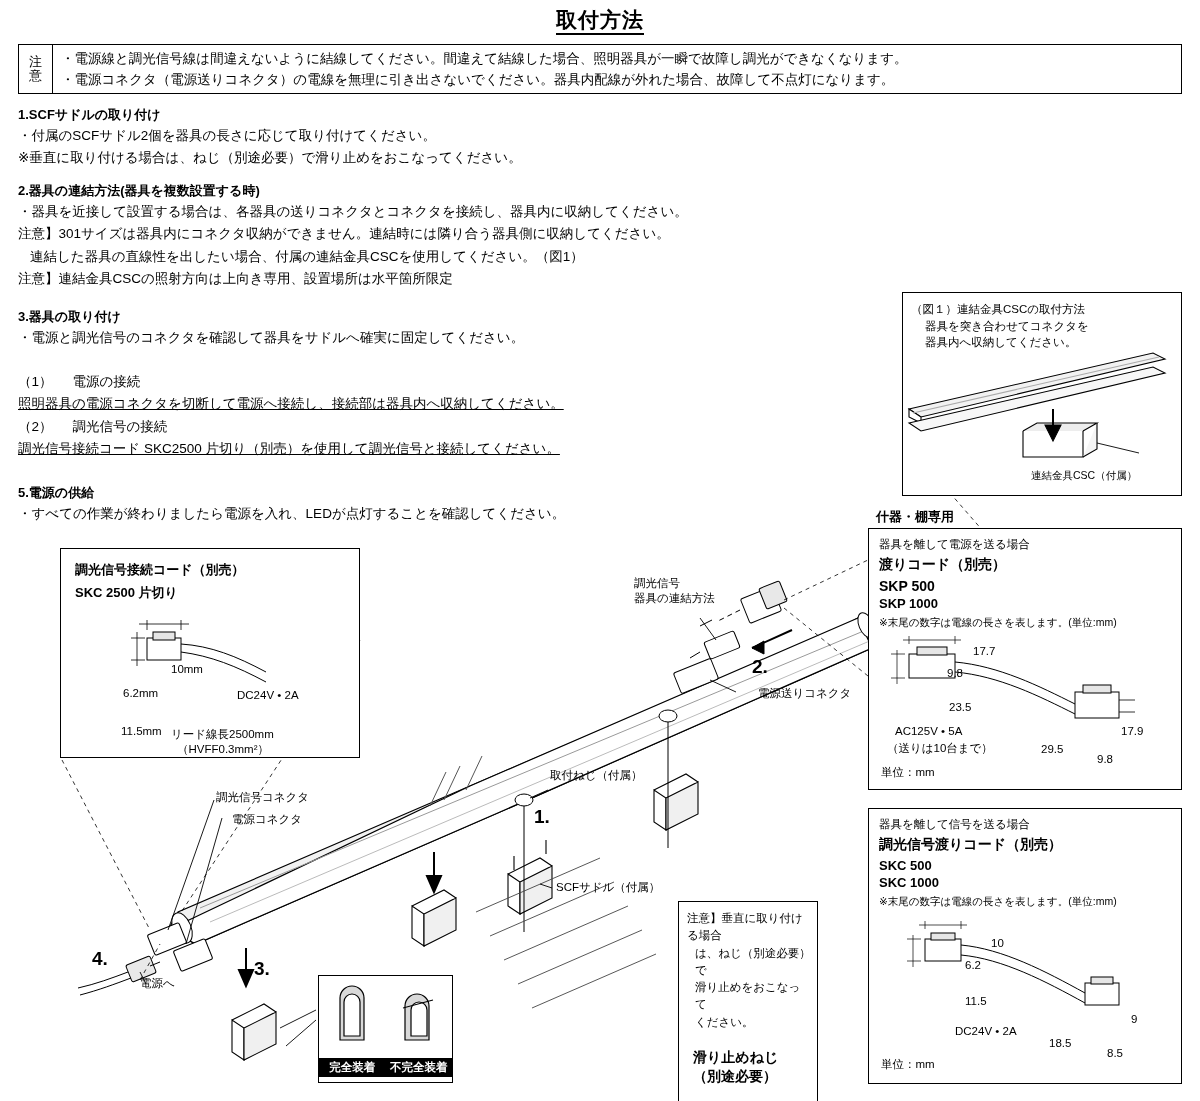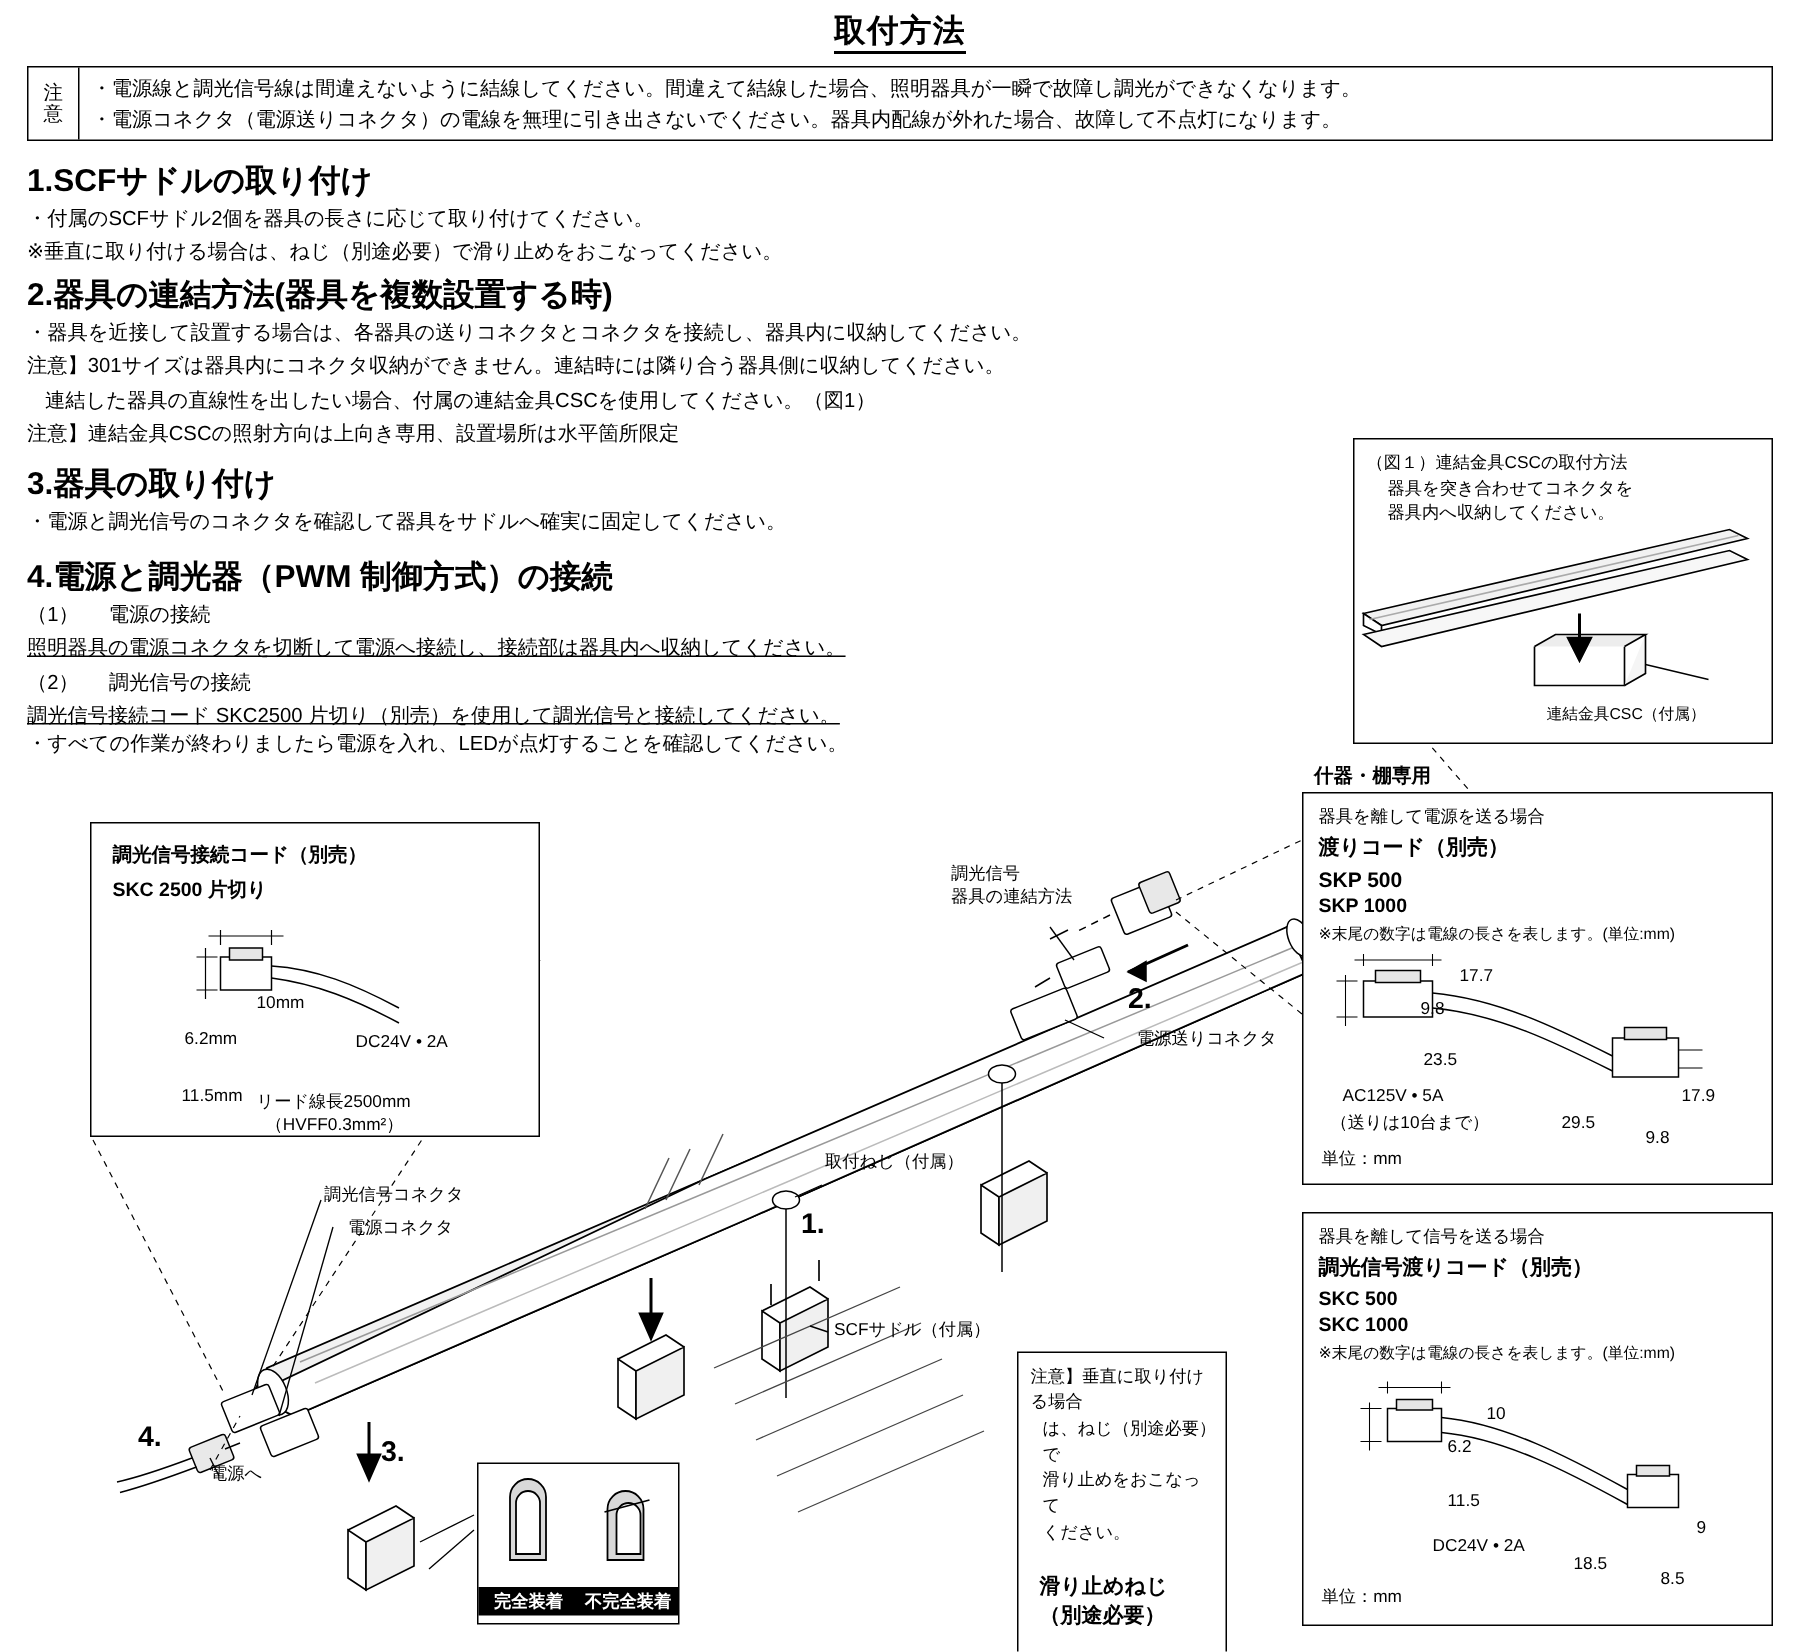--- a/index.html
+++ b/index.html
@@ -28,21 +28,21 @@
   }
   .caution-label{
     width:34px;border-right:1.5px solid #000;box-sizing:border-box;
     display:flex;flex-direction:column;align-items:center;justify-content:center;
     font-size:13px;line-height:1.1;font-weight:normal;
   }
   .caution-body{padding:4px 6px 0 8px;font-size:13.5px;line-height:1.55;}
 
   
   .sec{position:absolute;}
-  .sec h3{margin:0;font-size:21px;font-weight:bold;}
+  .sec h3{margin:0;font-size:13px;font-weight:bold;}
   .sec p{margin:2px 0 0 0;font-size:13.5px;line-height:1.5;}
   .sub{font-size:12px;line-height:1.45;margin-left:12px;}
   .indent1{margin-left:18px;}
   .indent2{margin-left:34px;text-decoration:underline;}
 
   
   .box{position:absolute;border:1.4px solid #000;box-sizing:border-box;background:#fff;}
   .bt{font-weight:bold;}
   .small{font-size:11.5px;}
   .xsmall{font-size:10.5px;}
@@ -96,34 +96,34 @@
     <p class="sub" style="margin-left:12px;">連結した器具の直線性を出したい場合、付属の連結金具CSCを使用してください。（図1）</p>
     <p class="sub">注意】連結金具CSCの照射方向は上向き専用、設置場所は水平箇所限定</p>
   </div>
 
   <div class="sec" style="left:18px;top:308px;width:800px;">
     <h3>3.器具の取り付け</h3>
     <p>・電源と調光信号のコネクタを確認して器具をサドルへ確実に固定してください。</p>
   </div>
 
   <div class="sec" style="left:18px;top:370px;width:840px;">
-    <h3>4.電源と調光器（PWM 制御方式）の接続</h3>
     <p class="indent1" style="display:flex;gap:20px;">
       <span>（1）</span>
       <span>電源の接続</span>
     </p>
     <p class="indent2">照明器具の電源コネクタを切断して電源へ接続し、接続部は器具内へ収納してください。</p>
     <p class="indent1" style="display:flex;gap:20px;">
       <span>（2）</span>
       <span>調光信号の接続</span>
     </p>
     <p class="indent2">調光信号接続コード SKC2500 片切り（別売）を使用して調光信号と接続してください。</p>
   </div>
 
   <div class="sec" style="left:18px;top:484px;width:800px;">
+    <h3>5.電源の供給</h3>
     <p>・すべての作業が終わりましたら電源を入れ、LEDが点灯することを確認してください。</p>
   </div>
 
   <svg class="diagram" viewBox="0 0 1200 1101">
     <g fill="none" stroke="#000" stroke-width="1">
 
       <polygon points="168,930 178,912 470,786 840,628 858,618 876,628 872,648 500,812 196,944" fill="#f2f2f2" stroke="#000" stroke-width="1.2"></polygon>
       <polygon points="168,930 196,944 500,812 872,648 858,618 470,786" fill="#ffffff" stroke="#000" stroke-width="1.2"></polygon>
       <line x1="178" y1="912" x2="186" y2="926"></line>
 

